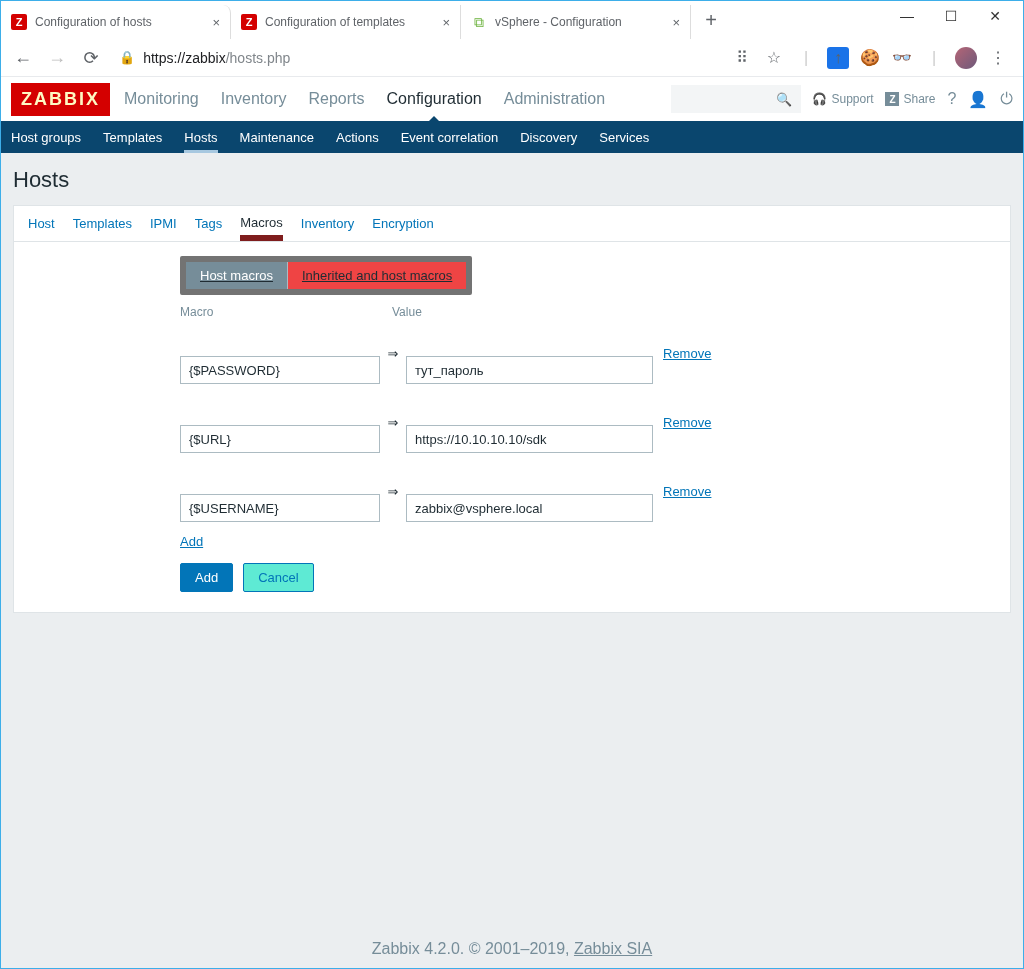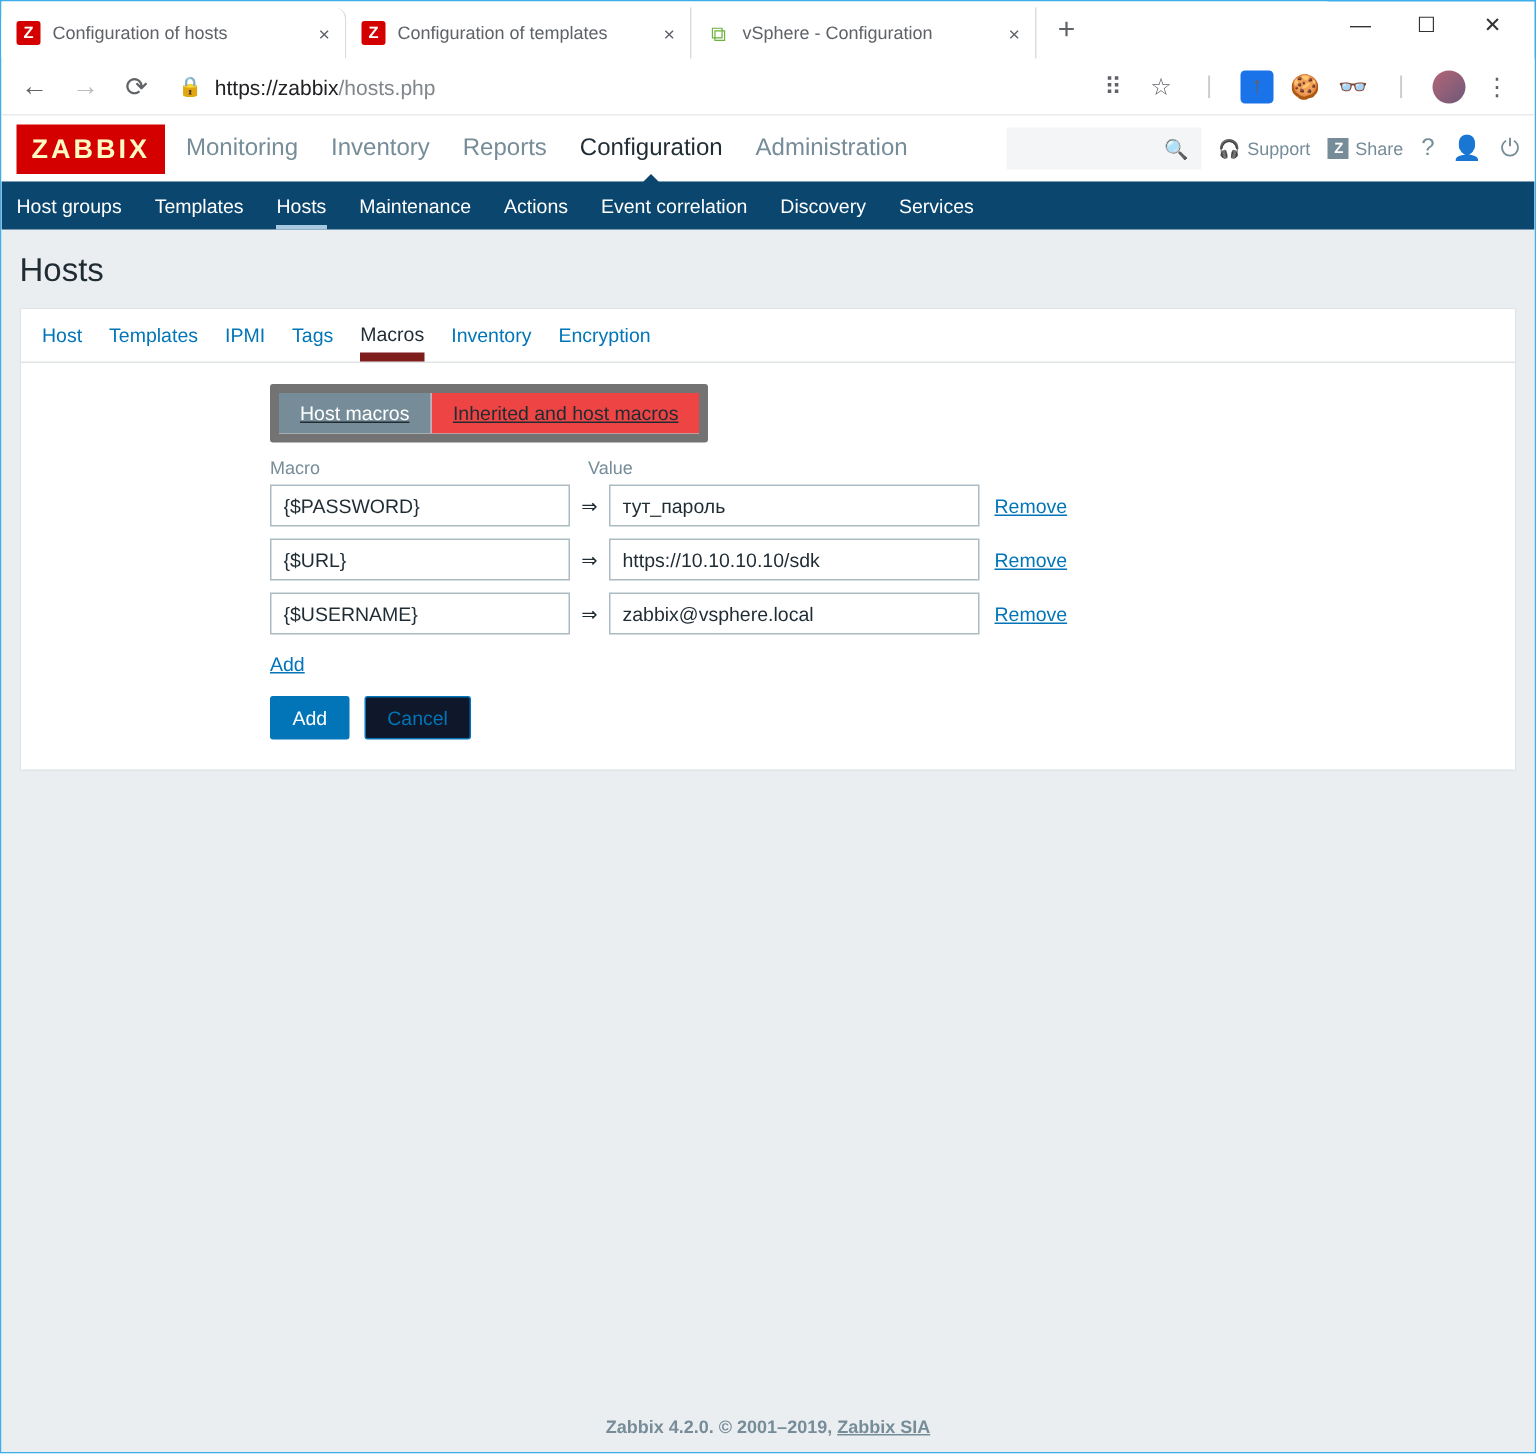--- a/index.html
+++ b/index.html
@@ -60,34 +60,34 @@
 
 .tabbody { padding:14px 14px 20px 166px; }
 .radiogroup { display:inline-flex; border:6px solid #737373; border-radius:2px; overflow:hidden; margin-bottom:10px;text-decoration:underline;}
 .radiogroup button { border:none; background:#ef4444; color:#1f2c33; padding:6px 14px; font-size:13px; cursor:pointer;}
 .radiogroup button.sel { background:#768d99; color:#fff;}
 .radiogroup button + button { border-left:1px solid #acbbc2;}
 
 .colhead { display:flex; gap:10px; font-size:12px; color:#768d99; margin-bottom:4px;}
 .colhead .c1{width:202px}
 .row { display:flex; align-items:center; gap:6px; margin-bottom:8px;}
-.row input { height:28px; border:1px solid #acbbc2; padding:0 8px; font-size:13px; color:#1f2c33; }
+.row input { height:28px; border:1px solid #acbbc2; padding:0 8px; font-size:13px; color:#1f2c33;margin-top:33px; }
 .row .macro { width:200px;}
 .row .arrow { width:14px; text-align:center; color:#1f2c33;}
 .row .val { width:247px;}
 .row .rm { color:#0275b8; text-decoration:underline; font-size:13px; cursor:pointer; margin-left:4px;}
 
 .addlink { color:#0275b8; text-decoration:underline; font-size:13px; cursor:pointer; display:inline-block; margin:4px 0 14px;}
 
 .formbtns { display:flex; gap:10px;}
 .btn { padding:6px 14px; font-size:13px; cursor:pointer; border-radius:2px;}
 .btn-primary { background:#0275b8; color:#fff; border:1px solid #0275b8;}
-.btn-alt { background:#0f172a; color:#0275b8; border:1px solid #0275b8;}
-
-.footer { text-align:center; font-size:12px; color:#768d99; padding:8px 0 10px; margin-top:auto;font-weight:bold;}
+.btn-alt { background:#5eead4; color:#0275b8; border:1px solid #0275b8;}
+
+.footer { text-align:center; font-size:16px; color:#768d99; padding:8px 0 10px; margin-top:auto;}
 .footer a { color:#768d99; text-decoration:underline;}
 </style>
 </head>
 <body>
 
 <div class="window">
 
   <div class="titlebar">
     <div class="tabstrip">
       <div class="btab active">

